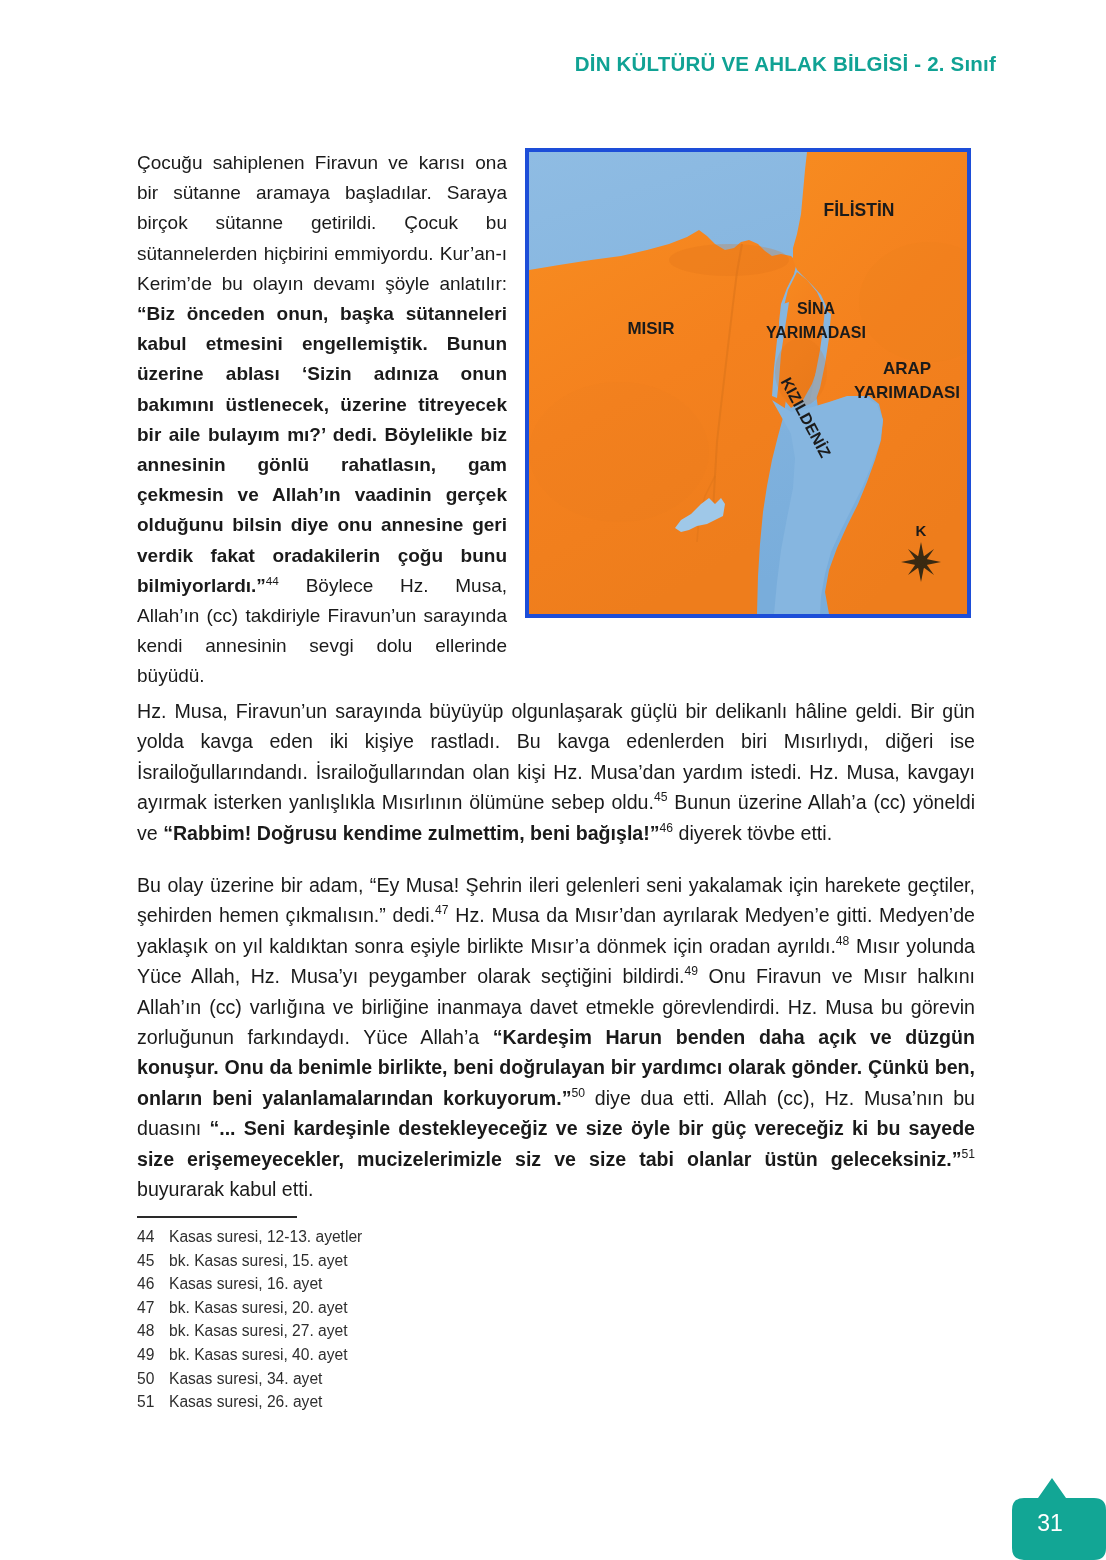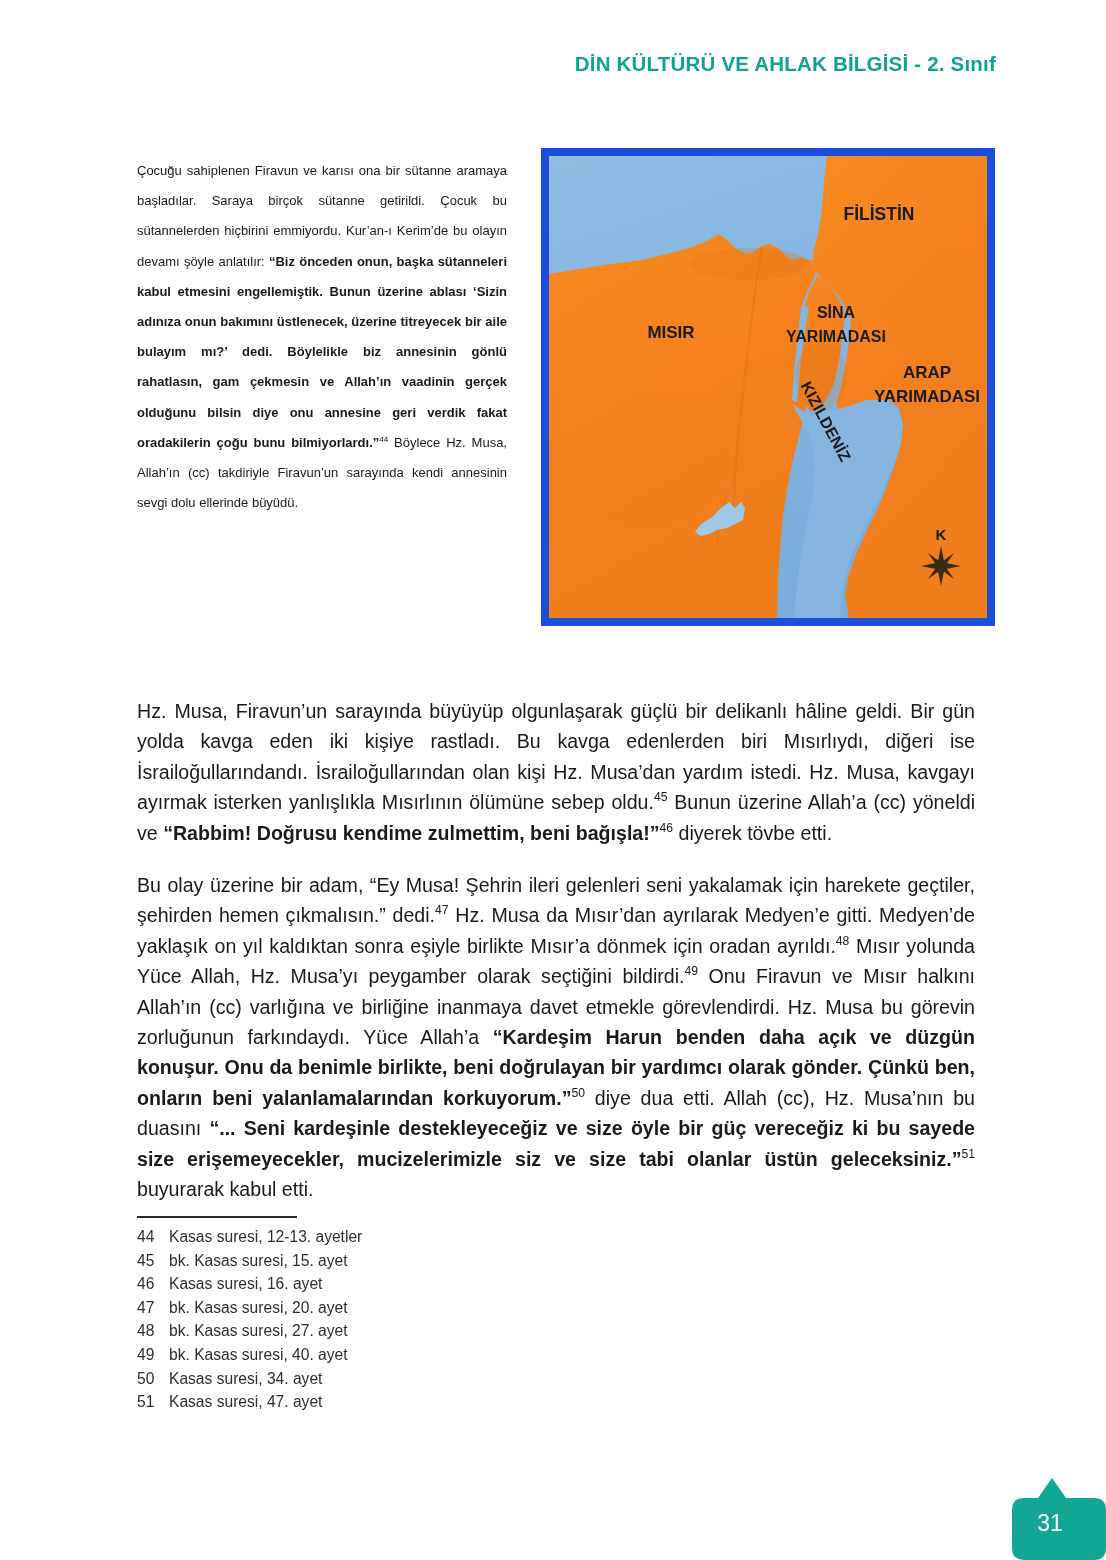--- a/index.html
+++ b/index.html
@@ -37,51 +37,50 @@
   }
 
   
   .top-section {
     position: relative;
     height: 538px;
   }
   .intro-col {
     position: absolute;
     left: 0;
-    top: 8px;
+    top: 0;
     width: 370px;
-    font-size: 13px;
+    font-size: 19px;
     line-height: 30.2px;
     text-align: justify;
     text-justify: inter-word;
     hyphens: manual;
   }
   .intro-col b { font-weight: 700; }
   .intro-col sup {
     font-size: 0.62em;
     vertical-align: super;
     line-height: 0;
     font-weight: 400;
   }
 
   .figure {
     position: absolute;
     left: 388px;
     top: 0;
     width: 450px;
   }
   .figure-frame {
-    border: 8px solid #1d4ed8;
+    border: 4px solid #1d4ed8;
     width: 438px;
     height: 462px;
     box-sizing: content-box;
     position: relative;
     overflow: hidden;
     background: #15803d;
-    margin-left: 16px;
   }
   .map-svg { display: block; width: 438px; height: 462px; }
 
   .figure-caption {
     width: 450px;
     box-sizing: border-box;
     padding: 10px 12px 14px 12px;
     background: linear-gradient(to bottom, #7fcdc6 0%, #a8ddd8 32%, #cfeeeb 64%, #eaf8f7 100%);
     font-size: 15.4px;
     line-height: 21px;
@@ -293,21 +292,21 @@
       <div class="footnote-row">
         <div class="footnote-num">49</div>
         <div class="footnote-text">bk. Kasas suresi, 40. ayet</div>
       </div>
       <div class="footnote-row">
         <div class="footnote-num">50</div>
         <div class="footnote-text">Kasas suresi, 34. ayet</div>
       </div>
       <div class="footnote-row">
         <div class="footnote-num">51</div>
-        <div class="footnote-text">Kasas suresi, 47. ayet</div>
+        <div class="footnote-text">Kasas suresi, 26. ayet</div>
       </div>
     </div>
 </div>
 
 <div class="page-badge">
   <svg width="94" height="84" viewBox="0 0 94 84">
     <path d="M26,22 L40,2 L54,22 L82,22 Q94,22 94,34 L94,72 Q94,84 82,84 L12,84
              Q0,84 0,72 L0,34 Q0,22 12,22 Z" fill="#12a695"></path>
   </svg>
   <div class="page-badge-num">31</div>

